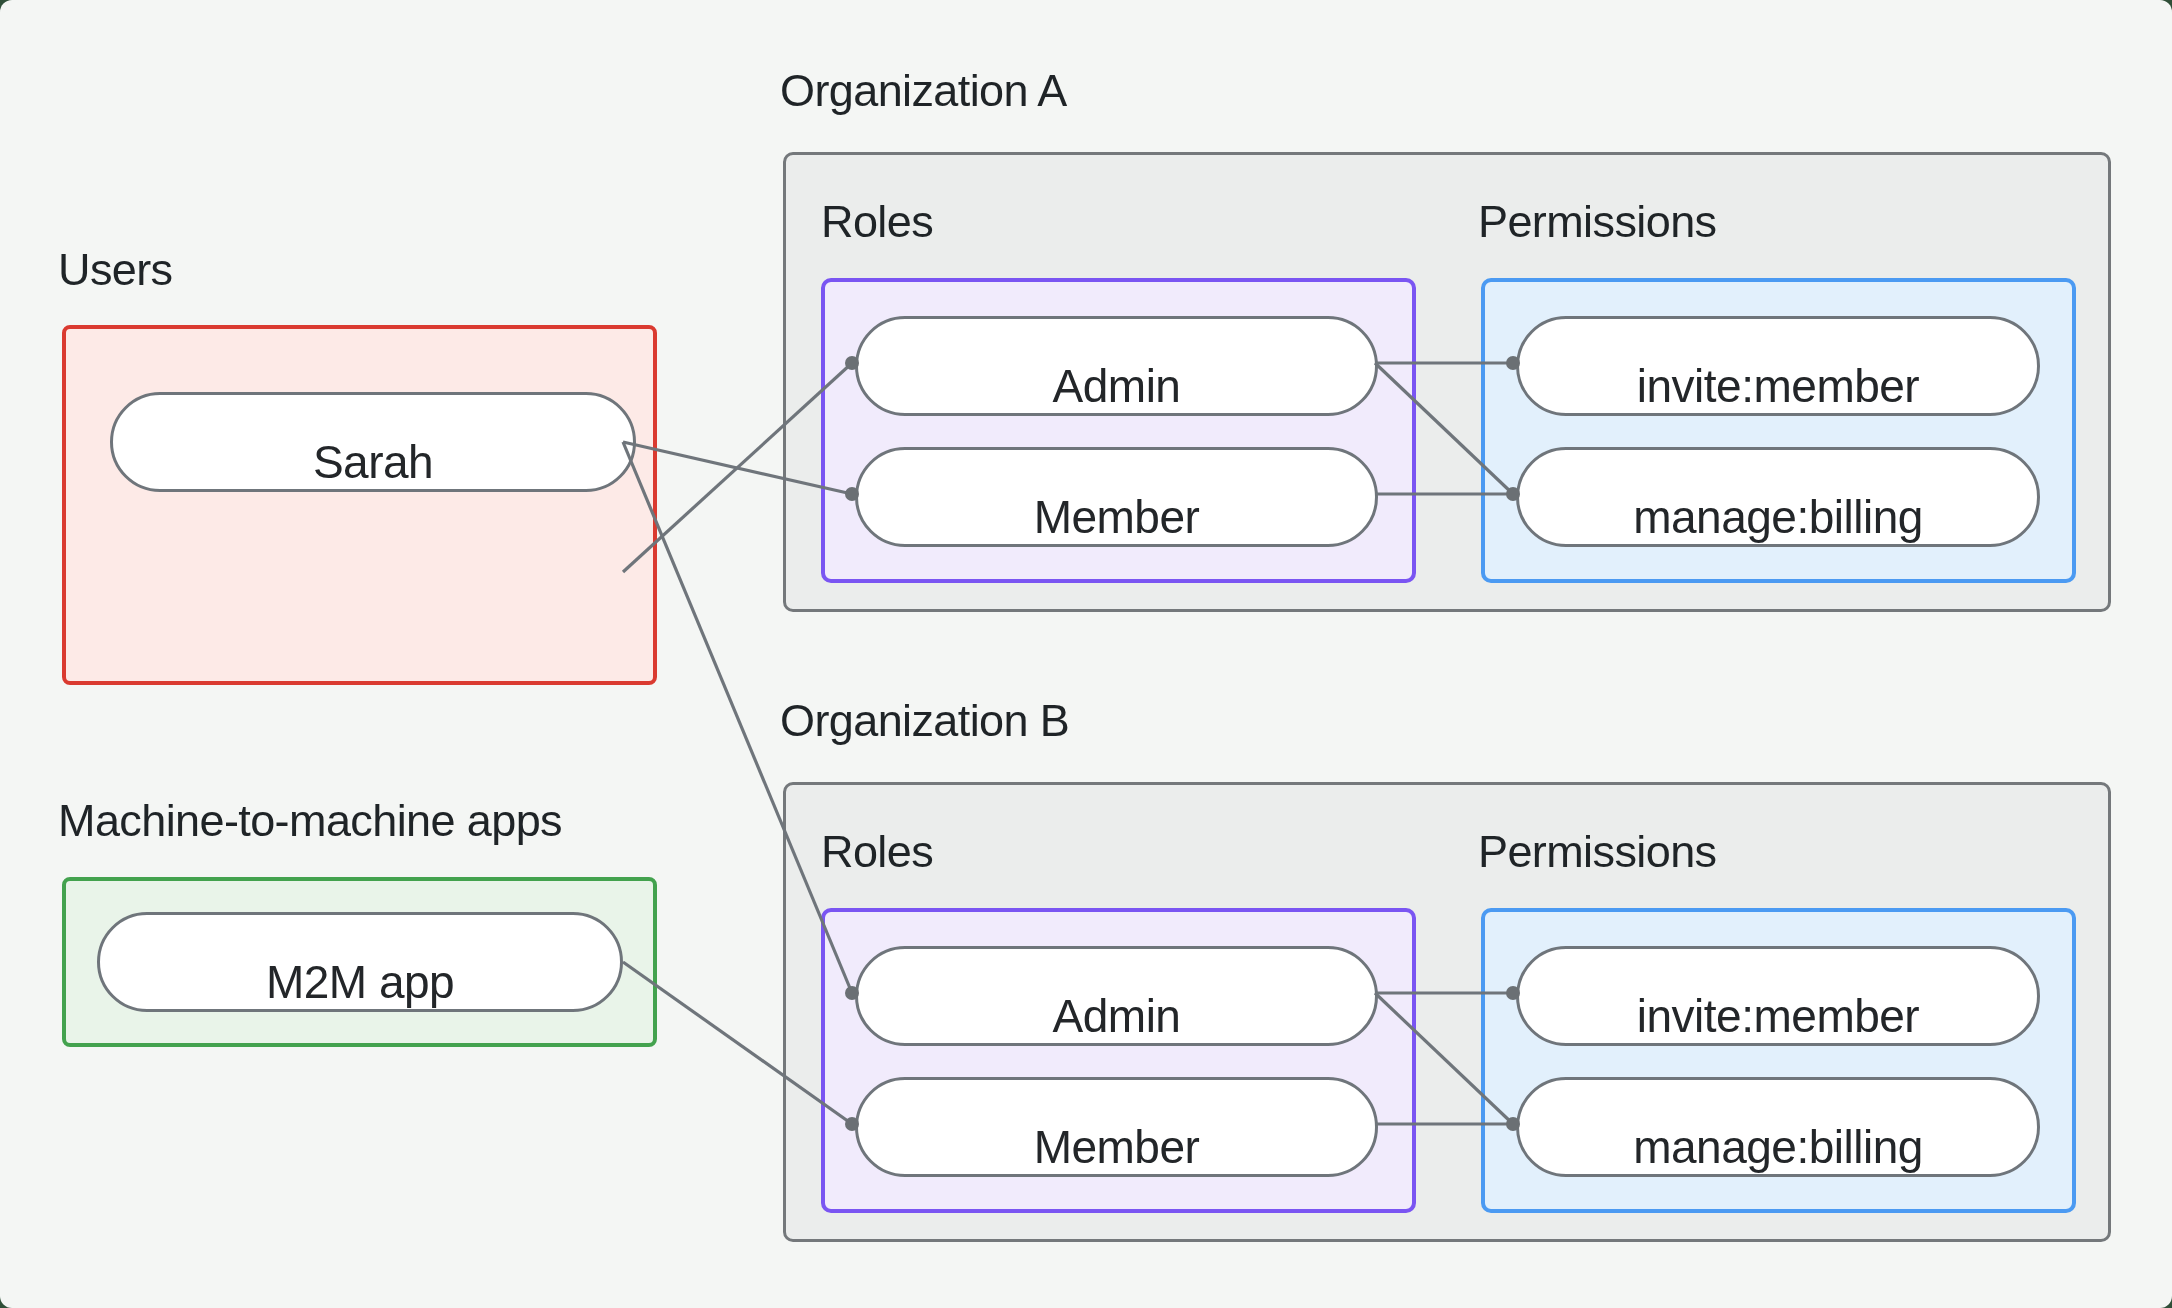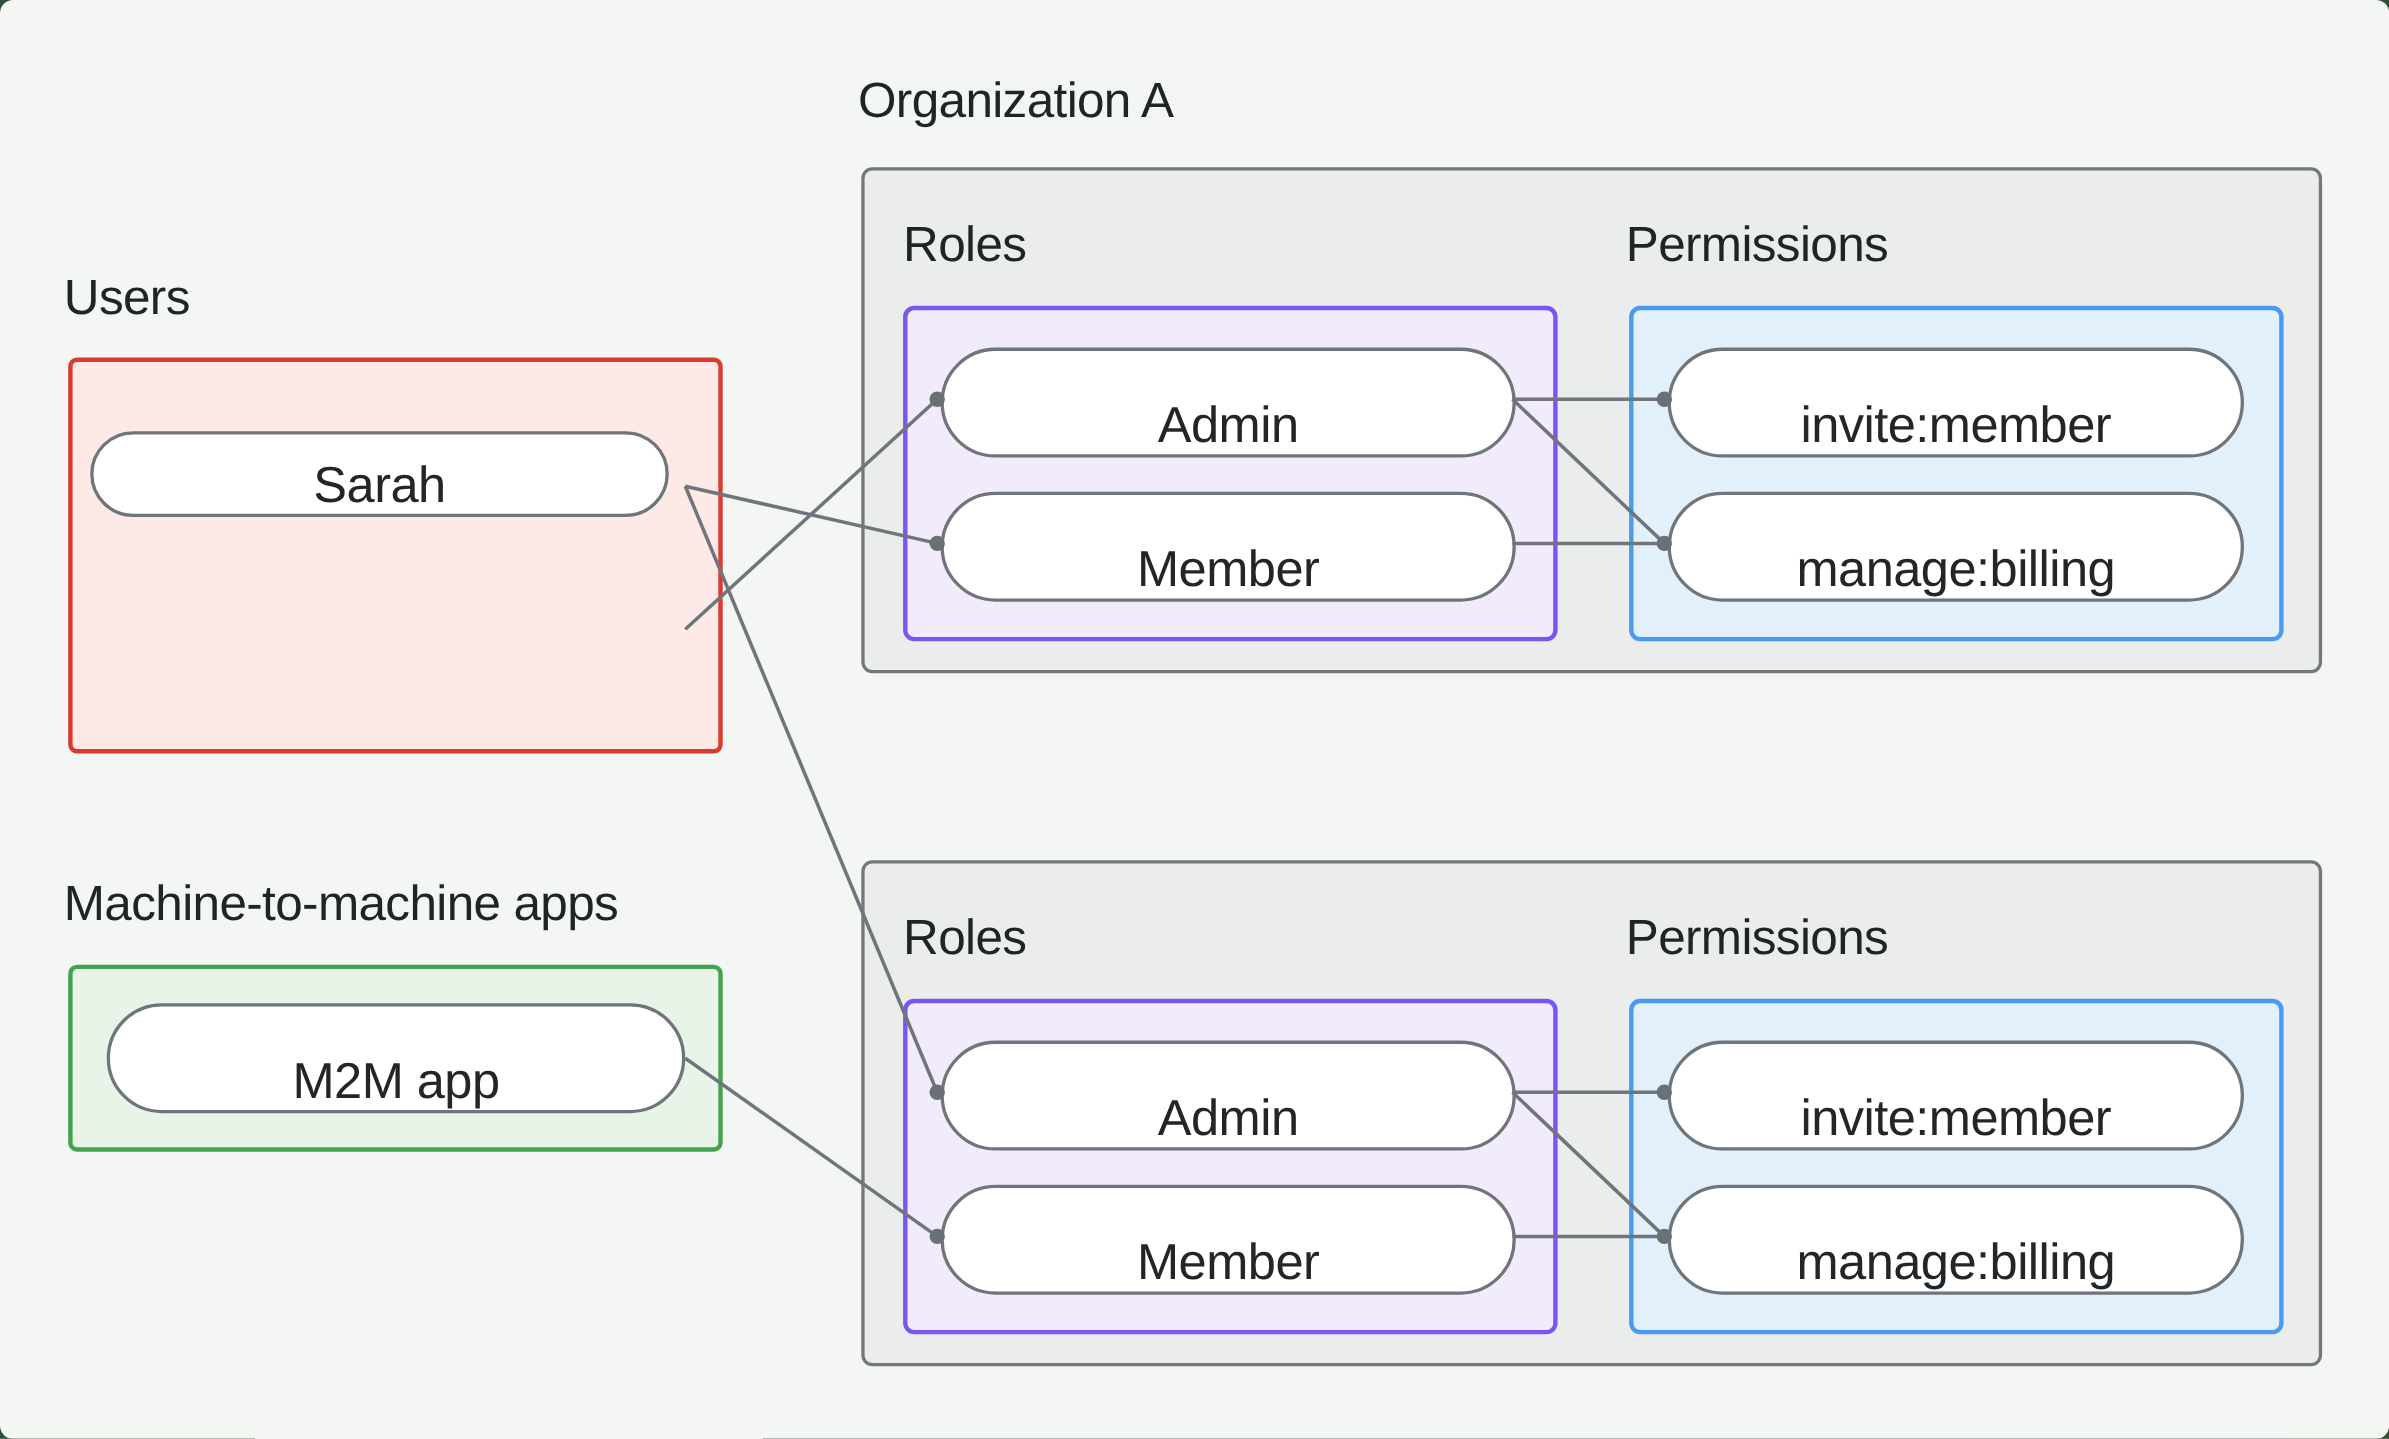--- a/index.html
+++ b/index.html
@@ -69,21 +69,21 @@
 </style>
 </head>
 <body>
 
 <div class="page">
 
   <div class="section-label" style="left:58px;top:244px;">Users</div>
 
   <div class="group-box users-box abs" style="left:62px;top:325px;width:595px;height:360px;"></div>
 
-  <div class="pill" style="left:82px;top:392px;width:526px;height:78px;">
+  <div class="pill" style="left:110px;top:392px;width:526px;height:100px;">
     <span>Sarah</span>
   </div>
 
   <div class="section-label" style="left:58px;top:795px;">Machine-to-machine apps</div>
 
   <div class="group-box m2m-box abs" style="left:62px;top:877px;width:595px;height:170px;"></div>
 
   <div class="pill" style="left:97px;top:912px;width:526px;height:100px;">
     <span>M2M app</span>
   </div>
@@ -102,20 +102,21 @@
       <span>Member</span>
     </div>
     <div class="pill" style="left:730px;top:161px;width:524px;height:100px;">
       <span>invite:member</span>
     </div>
     <div class="pill" style="left:730px;top:292px;width:524px;height:100px;">
       <span>manage:billing</span>
     </div>
   </div>
 
+  <div class="section-label" style="left:780px;top:695px;">Organization B</div>
 
   <div class="org-box" style="left:783px;top:782px;width:1328px;height:460px;">
     <div class="section-label" style="left:35px;top:41px;">Roles</div>
     <div class="section-label" style="left:692px;top:41px;">Permissions</div>
     <div class="roles-box abs" style="left:35px;top:123px;width:595px;height:305px;"></div>
     <div class="perms-box abs" style="left:695px;top:123px;width:595px;height:305px;"></div>
     <div class="pill" style="left:69px;top:161px;width:523px;height:100px;">
       <span>Admin</span>
     </div>
     <div class="pill" style="left:69px;top:292px;width:523px;height:100px;">

